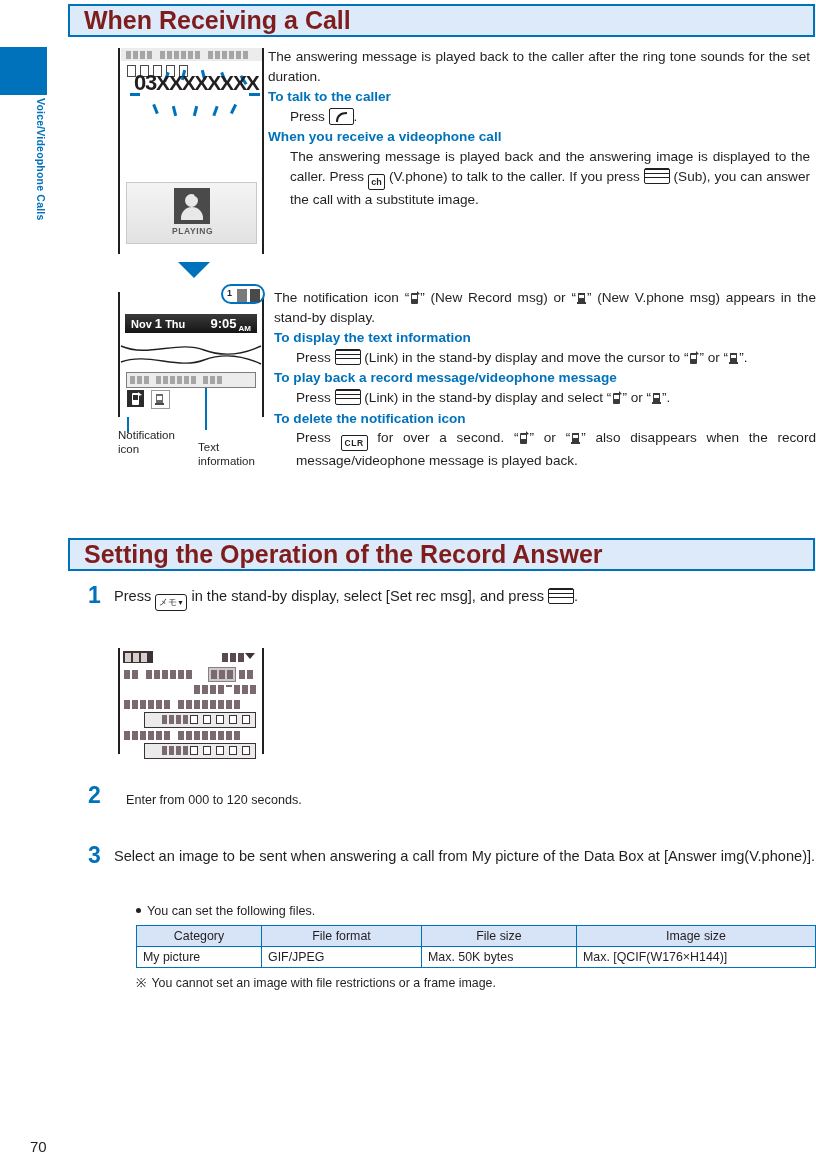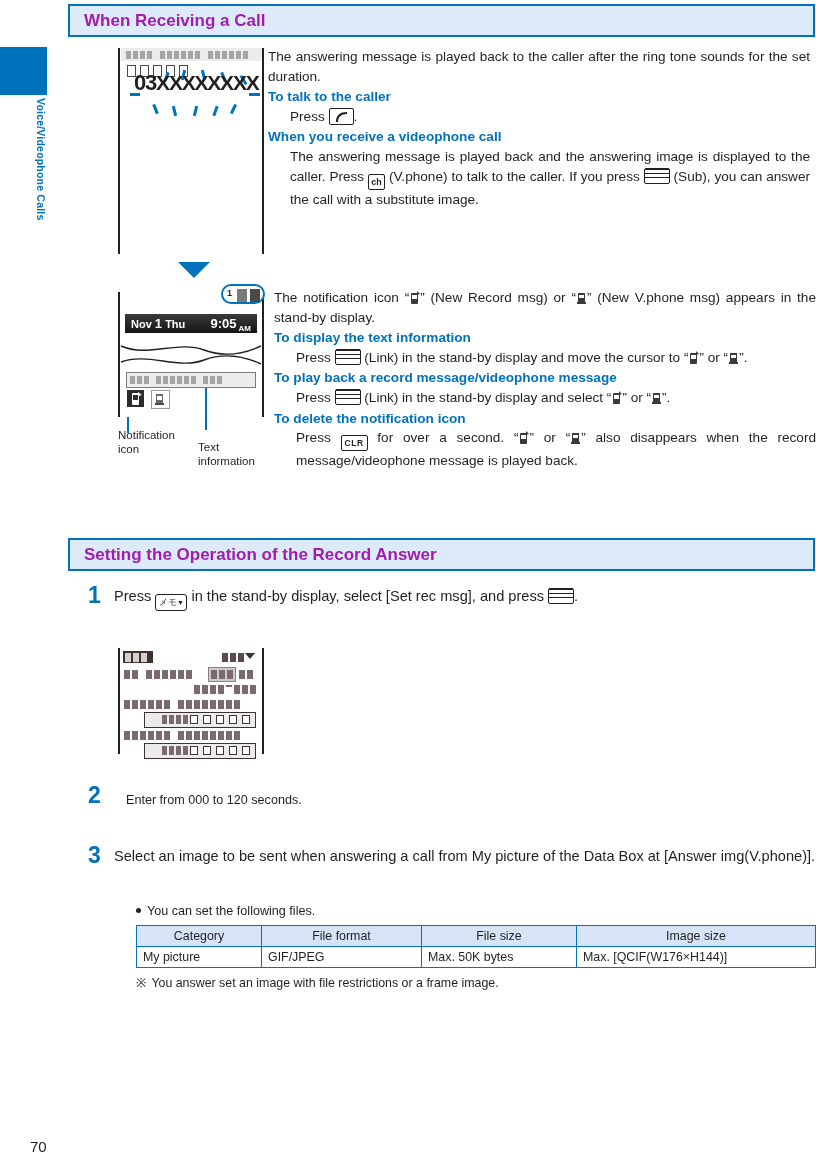--- a/index.html
+++ b/index.html
@@ -36,22 +36,22 @@
     position: absolute;
     left: 68px; width: 747px;
     height: 33px;
     background: #ddeafa;
     border: 2px solid #0072bc;
     box-sizing: border-box;
   }
   .sec-head .txt {
     position: absolute; left: 14px; top: 50%;
     transform: translateY(-52%);
-    color: #a21caf;
-    font-size: 17px; font-weight: bold;
+    color: #7f1d1d;
+    font-size: 25px; font-weight: bold;
     white-space: nowrap;
   }
   #sec1 { top: 4px; }
   #sec2 { top: 538px; }
 
   
   .body-text {
     font-size: 13.6px;
     line-height: 19.6px;
     color: #231f20;
@@ -289,20 +289,28 @@
     <div class="ring-dash" style="left:104px;top:24px;width:3px;height:10px;transform:rotate(-22deg)"></div>
     <div class="ring-dash" style="left:124px;top:27px;width:3px;height:10px;transform:rotate(-32deg)"></div>
     <div class="ring-dash" style="left:36px;top:56px;width:3px;height:10px;transform:rotate(-22deg)"></div>
     <div class="ring-dash" style="left:55px;top:58px;width:3px;height:10px;transform:rotate(-14deg)"></div>
     <div class="ring-dash" style="left:76px;top:58px;width:3px;height:10px;transform:rotate(14deg)"></div>
     <div class="ring-dash" style="left:96px;top:58px;width:3px;height:10px;transform:rotate(20deg)"></div>
     <div class="ring-dash" style="left:114px;top:56px;width:3px;height:10px;transform:rotate(26deg)"></div>
 
     <div class="caller"><span class="pre">03</span><span>XXXXXXXX</span></div>
 
+    <div class="playbox">
+      <div class="playicon">
+        <div class="head"></div>
+          <div class="body"></div>
+          <div class="bar"></div>
+      </div>
+      <div class="playlabel">PLAYING</div>
+    </div>
   </div>
 
   <div id="col1">
     <div class="body-text">The answering message is played back to the caller after the ring tone sounds for the set duration.</div>
     <div class="blue-head">To talk to the caller</div>
     <div class="body-text indent">
       <span>Press</span>
       <span class="key key-call">
         <svg width="16" height="12" viewBox="0 0 16 12">
             <path d="M2 11 C2 4 6 1 13 1 L13 3 C7 3 4 6 4 11 Z" fill="#231f20"></path>
@@ -549,17 +557,17 @@
       <tr>
         <td>My picture</td>
         <td>GIF/JPEG</td>
         <td>Max. 50K bytes</td>
         <td>Max. [QCIF(W176×H144)]</td>
       </tr>
     </tbody>
   </table>
 
   <div id="note">
-    <span class="mk">※</span><span>You answer set an image with file restrictions or a frame image.</span>
+    <span class="mk">※</span><span>You cannot set an image with file restrictions or a frame image.</span>
   </div>
 
   <div id="pageno">70</div>
 </div>
 
 </body></html>

